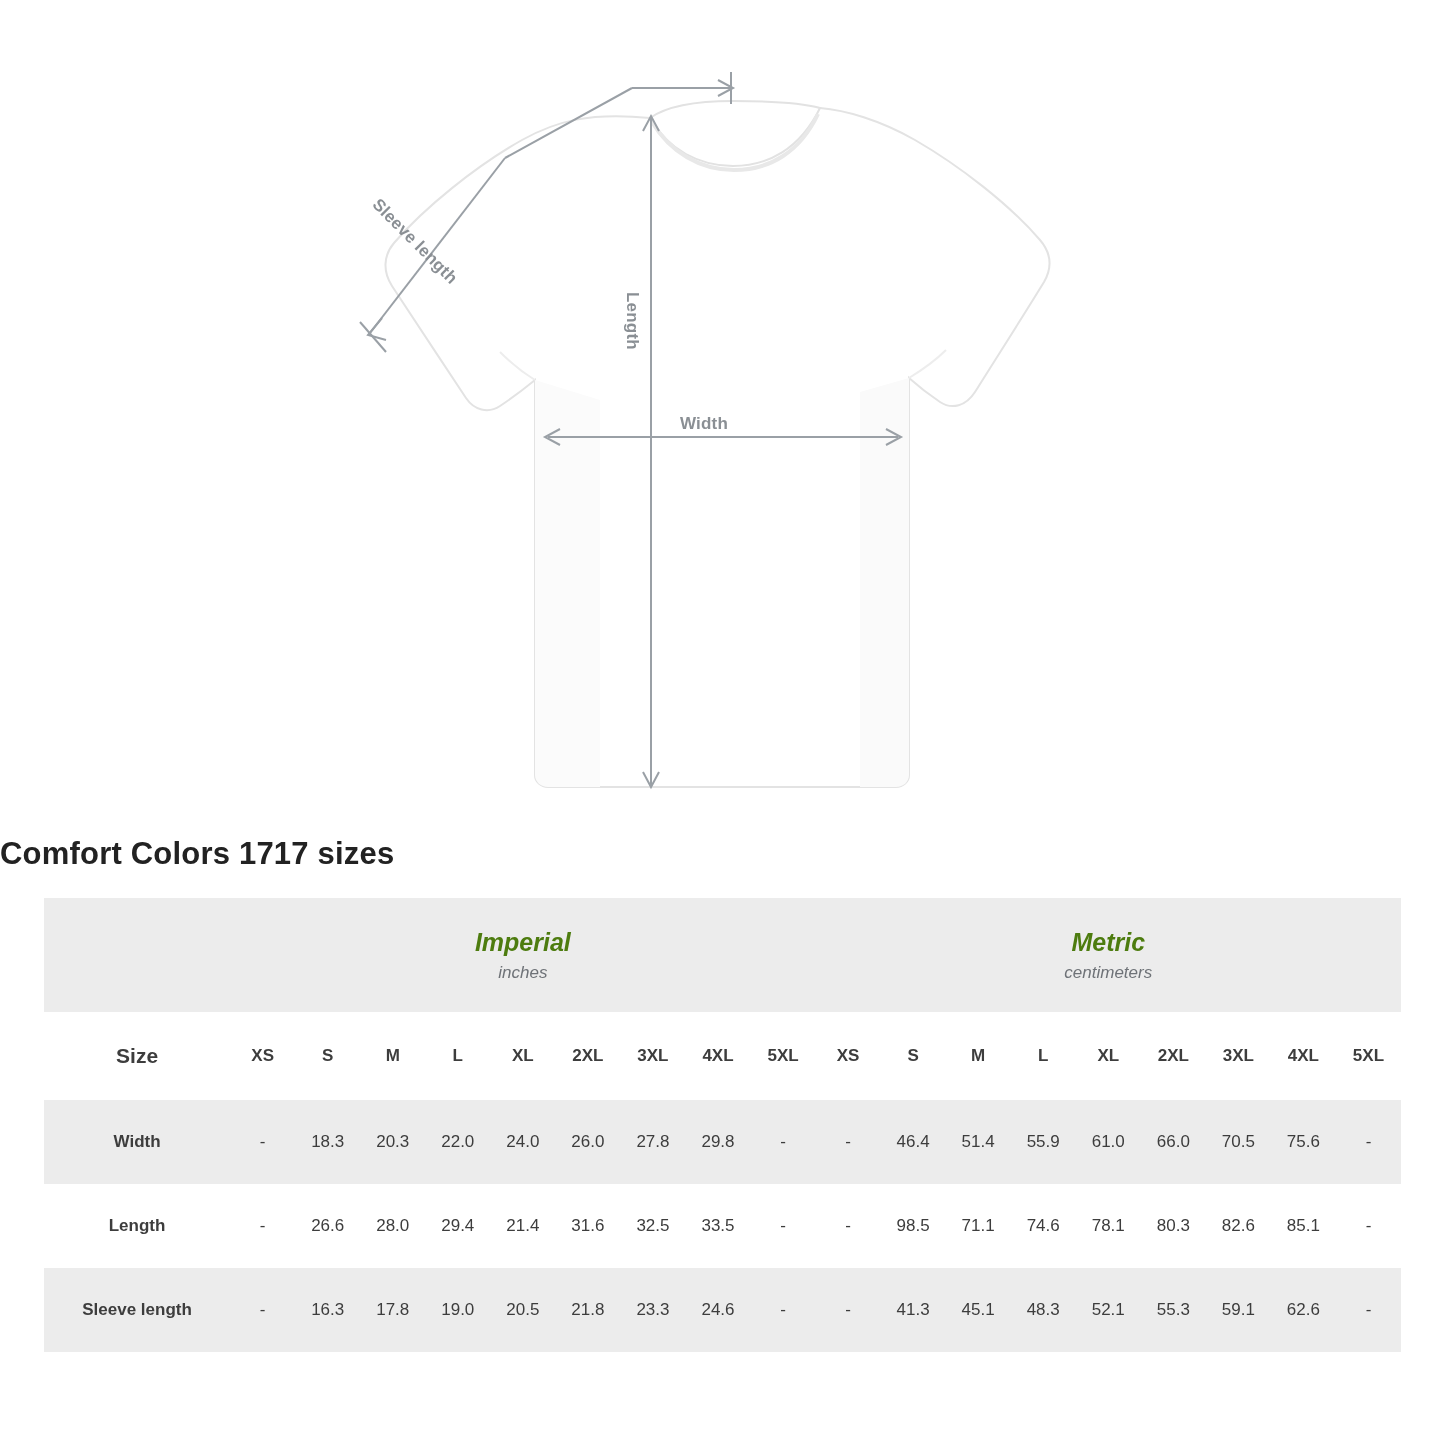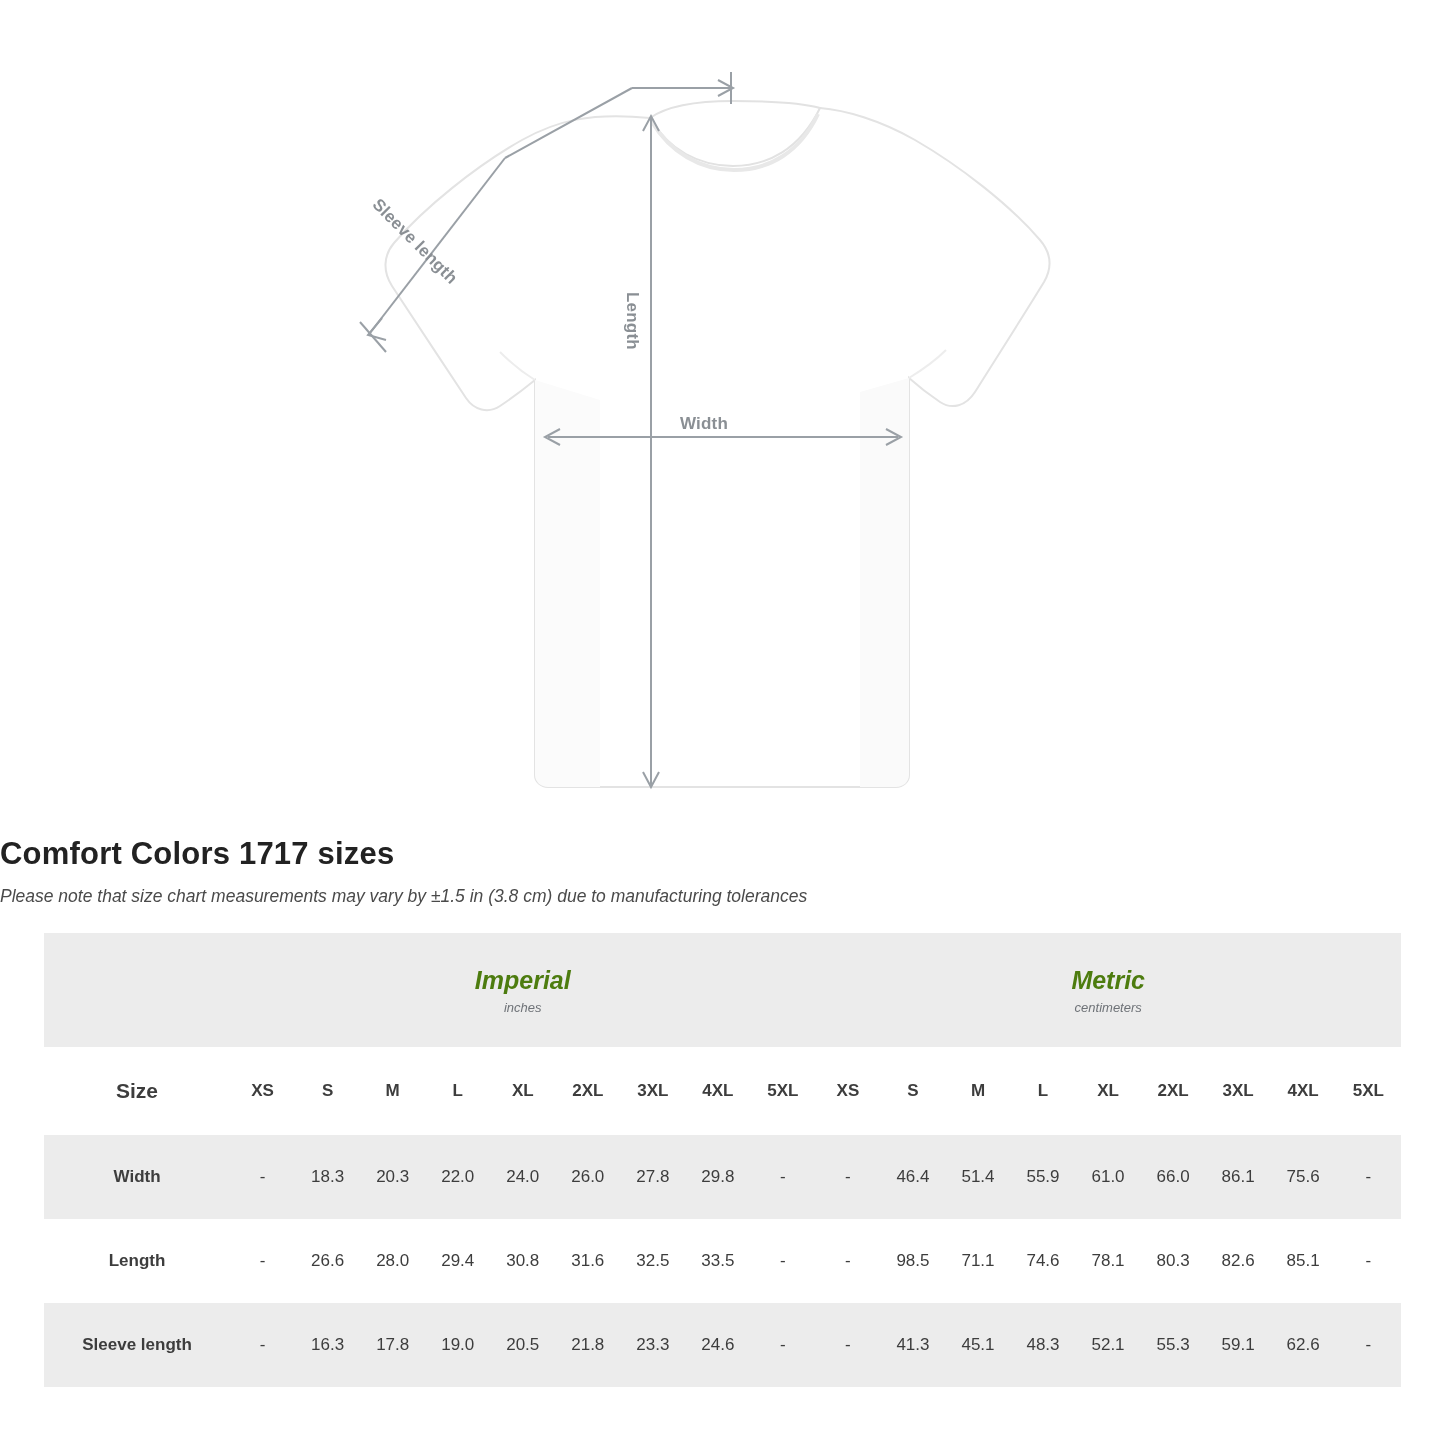--- a/index.html
+++ b/index.html
@@ -98,21 +98,21 @@
     vertical-align: middle;
   }
   .unit-name {
     font-size: 25px;
     font-style: italic;
     font-weight: bold;
     color: #4d7c0f;
     line-height: 1.25;
   }
   .unit-sub {
-    font-size: 13px;
+    font-size: 17px;
     font-style: italic;
     color: #6e7277;
     margin-top: 4px;
   }
   .head-row td {
     background: #ffffff;
     height: 86px;
     font-weight: bold;
     color: #3d3d3d;
     font-size: 18px;
@@ -202,21 +202,20 @@
       </g>
     </svg>
 
     <span class="dim-label width-label">Width</span>
     <span class="dim-label length-label">Length</span>
     <span class="dim-label sleeve-label">Sleeve length</span>
   </div>
 
   <div class="title-block">
     <div class="chart-title">Comfort Colors 1717 sizes</div>
-    <div class="chart-note">Please note that size chart measurements may vary by ±1.5 in (3.8 cm) due to manufacturing tolerances</div>
   </div>
 
   <div class="table-wrap">
     <table class="size-table">
       <colgroup>
         <col style="width:186px">
         <col span="18" style="width:65px">
       </colgroup>
       <tbody>
         <tr class="unit-row">
@@ -263,32 +262,32 @@
           <td class="cell">26.0</td>
           <td class="cell">27.8</td>
           <td class="cell">29.8</td>
           <td class="cell">-</td>
           <td class="cell">-</td>
           <td class="cell">46.4</td>
           <td class="cell">51.4</td>
           <td class="cell">55.9</td>
           <td class="cell">61.0</td>
           <td class="cell">66.0</td>
-          <td class="cell">86.1</td>
+          <td class="cell">70.5</td>
           <td class="cell">75.6</td>
           <td class="cell">-</td>
         </tr>
 
         <tr class="data-row plain">
           <td class="rowlabel">Length</td>
           <td class="cell">-</td>
           <td class="cell">26.6</td>
           <td class="cell">28.0</td>
           <td class="cell">29.4</td>
-          <td class="cell">30.8</td>
+          <td class="cell">21.4</td>
           <td class="cell">31.6</td>
           <td class="cell">32.5</td>
           <td class="cell">33.5</td>
           <td class="cell">-</td>
           <td class="cell">-</td>
           <td class="cell">98.5</td>
           <td class="cell">71.1</td>
           <td class="cell">74.6</td>
           <td class="cell">78.1</td>
           <td class="cell">80.3</td>

